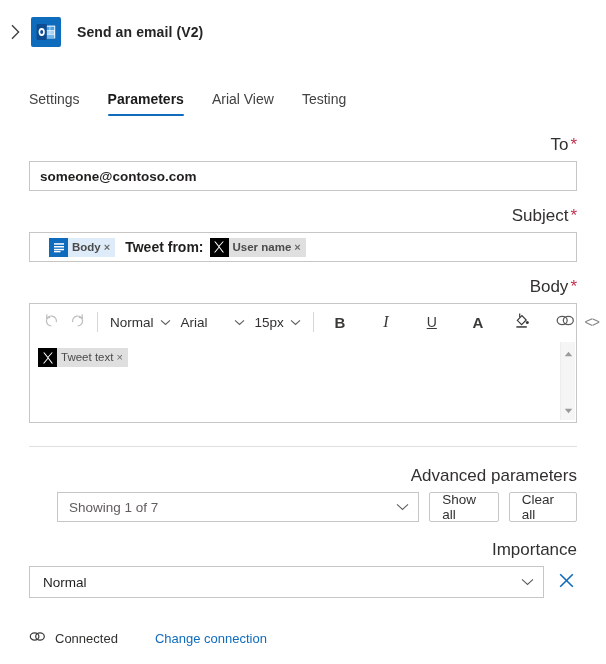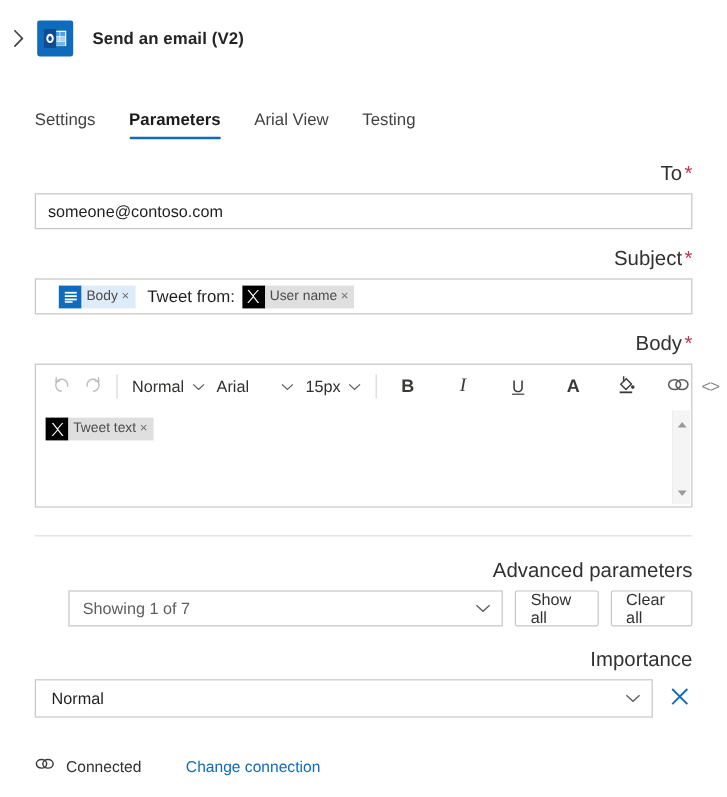--- a/index.html
+++ b/index.html
@@ -92,20 +92,21 @@
   .txtbox {
     width: 100%;
     height: 30px;
     border: 1px solid #c8c6c4;
     background: #fff;
     display: flex;
     align-items: center;
     padding: 0 10px;
     font-size: 13.5px;
     color: #201f1e;
+    font-weight: bold;
   }
 
   
   .token-row {
     display: flex;
     align-items: center;
     gap: 0;
     overflow: hidden;
     white-space: nowrap;
   }

